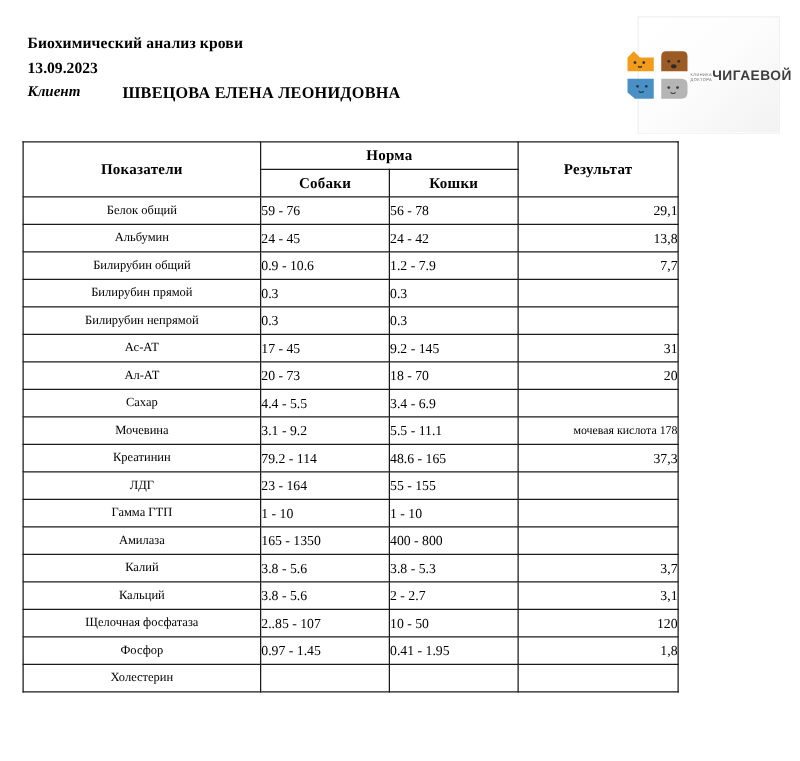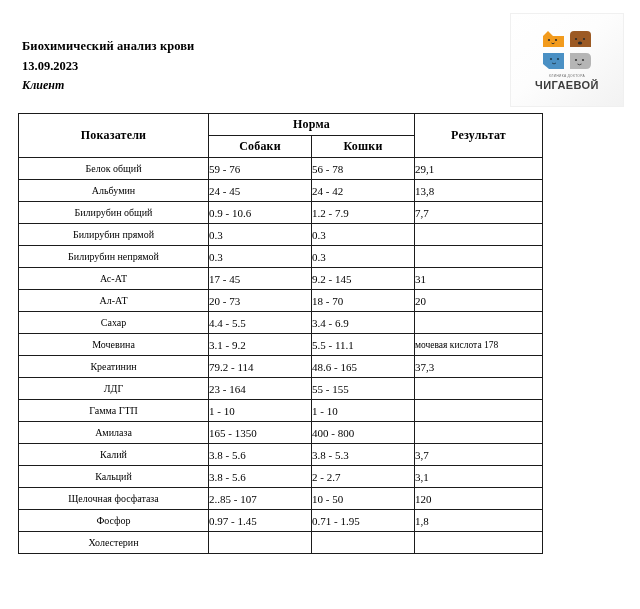--- a/index.html
+++ b/index.html
@@ -22,21 +22,20 @@
     left: 22px;
     top: 24px;
     width: 470px;
   }
   .doc-title {
     font-size: 12.5px;
     font-weight: bold;
     letter-spacing: 0.1px;
     line-height: 20px;
     white-space: nowrap;
-    margin-top: 12px;
   }
   .doc-date {
     font-size: 12.5px;
     font-weight: bold;
     line-height: 20px;
     white-space: nowrap;
   }
   .party-row {
     display: flex;
     align-items: flex-start;
@@ -62,21 +61,21 @@
   
   .logo-box {
     position: absolute;
     left: 511px;
     top: 14px;
     width: 112px;
     height: 92px;
     background: linear-gradient(140deg, #ffffff 0%, #fdfdfd 45%, #f2f2f2 100%);
     box-shadow: 0 0 0 1px #f0f0f0;
     display: flex;
-    flex-direction: column;
+    flex-direction: row;
     align-items: center;
     justify-content: center;
   }
   .logo-animals {
     width: 52px;
     height: 42px;
     display: grid;
     grid-template-columns: 25px 25px;
     grid-template-rows: 20px 20px;
     gap: 2px;
@@ -135,38 +134,39 @@
     text-align: center;
     padding-left: 6px;
     font-size: 10px;
     white-space: nowrap;
   }
   td.val {
     font-size: 11px;
     white-space: nowrap;
   }
   td.res {
-    text-align: left;
+    text-align: right;
     font-size: 11px;
     white-space: nowrap;
     margin-top: 15px;
   }
   td.res.note {
     font-size: 9.5px;
   }
 </style>
 </head>
 <body>
 
 <div class="header">
   <div class="doc-title">Биохимический анализ крови</div>
   <div class="doc-date">13.09.2023</div>
 
   <div class="party-row">
     <span class="party-label">Клиент</span>
+    <span class="party-value">ШВЕЦОВА ЕЛЕНА ЛЕОНИДОВНА</span>
   </div>
 
 </div>
 
 <div class="logo-box">
   <div class="logo-animals">
     <svg viewBox="0 0 25 20">
       <path d="M2 18 L2 7 L7 2 L12 7 L23 7 L23 18 Z" fill="#f29b1d"></path>
       <circle cx="8" cy="11" r="1.1" fill="#2b2b2b"></circle>
       <circle cx="15" cy="11" r="1.1" fill="#2b2b2b"></circle>
@@ -300,21 +300,21 @@
       </tr>
       <tr>
         <td class="name">Щелочная фосфатаза</td>
         <td class="val">2..85 - 107</td>
         <td class="val">10 - 50</td>
         <td class="res">120</td>
       </tr>
       <tr>
         <td class="name">Фосфор</td>
         <td class="val">0.97 - 1.45</td>
-        <td class="val">0.71 - 1.95</td>
+        <td class="val">0.41 - 1.95</td>
         <td class="res">1,8</td>
       </tr>
       <tr>
         <td class="name">Холестерин</td>
         <td class="val"></td>
         <td class="val"></td>
         <td class="res"></td>
       </tr>
     </tbody>
 </table>

